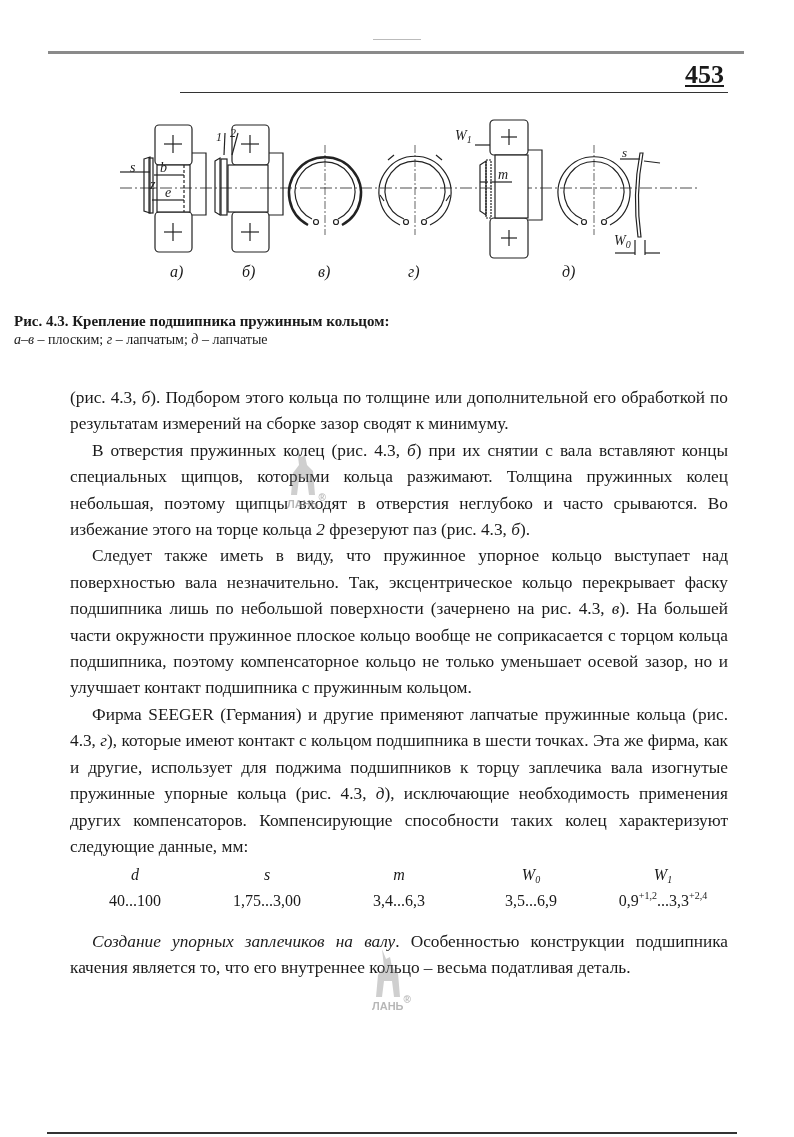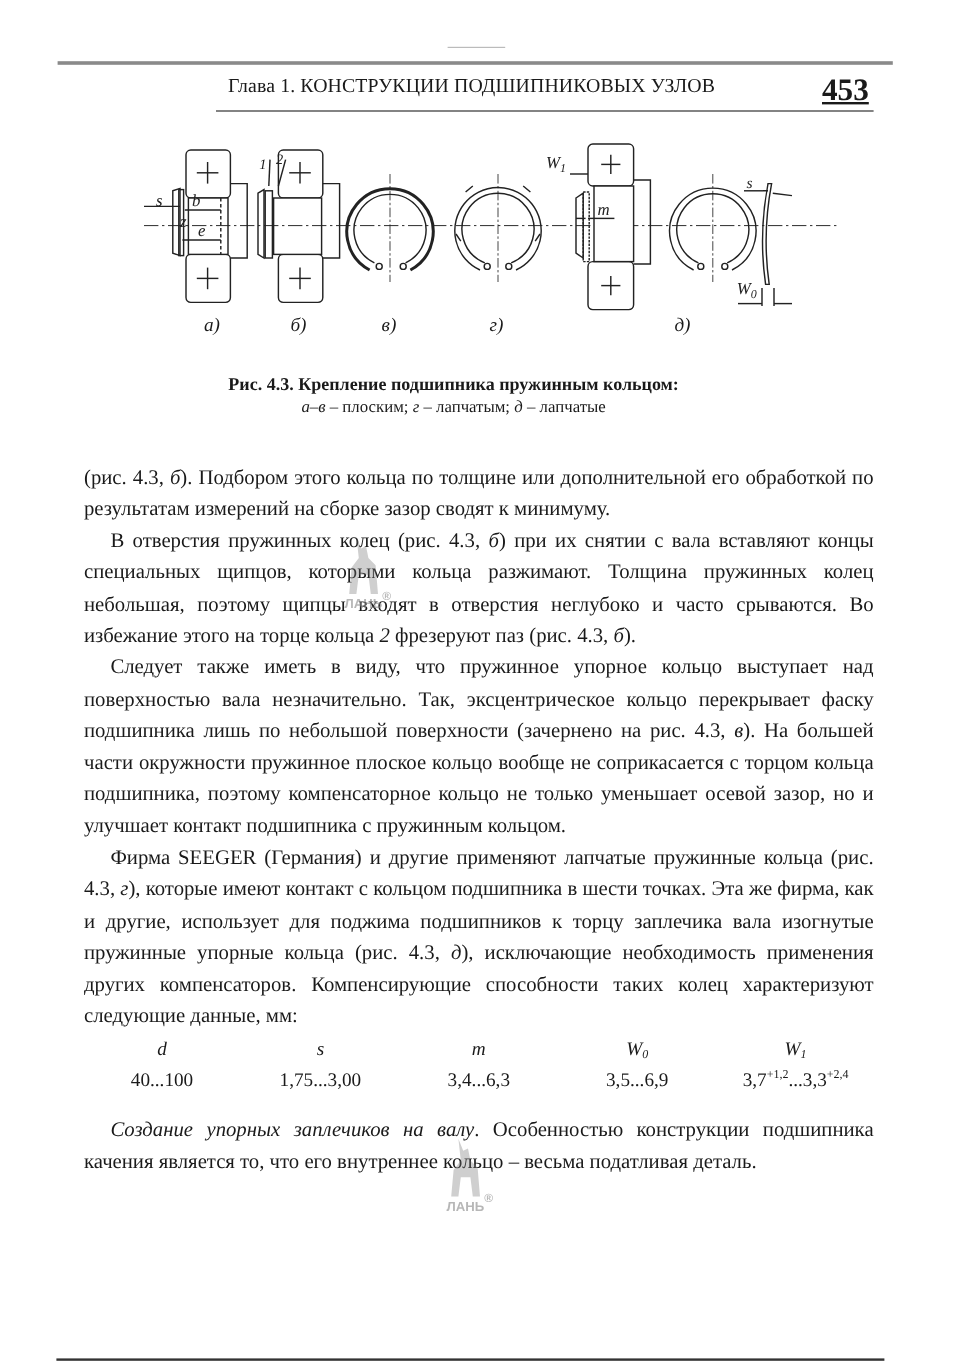--- a/index.html
+++ b/index.html
@@ -9,21 +9,21 @@
   .tiny-mark { position: absolute; left: 373px; top: 39px; width: 48px; height: 1px; background: #bbb; }
   .header { position: absolute; left: 190px; top: 60px; width: 534px; height: 28px; }
   .header-title { position: absolute; left: 0; top: 2px; font-size: 16.5px; letter-spacing: 0.1px; }
   .page-number { position: absolute; right: 0; top: 0; font-size: 26px; font-weight: bold; text-decoration: underline; }
   .header-rule { position: absolute; left: 180px; top: 92px; width: 548px; height: 1px; background: #333; }
 
   .figure { position: absolute; left: 120px; top: 115px; width: 580px; height: 180px; }
   .figure svg { width: 580px; height: 180px; }
   .panel-label { position: absolute; top: 148px; font-style: italic; font-size: 16px; }
 
-  .caption { position: absolute; left: 16px; top: 313px; width: 714px; text-align: center; }
+  .caption { position: absolute; left: 4px; top: 313px; width: 714px; }
   .caption-title { font-weight: bold; font-size: 15px; display: block; margin-left: 10px; }
   .caption-sub { font-size: 14px; display: block; margin-top: 2px; margin-left: 10px; }
   .caption-sub i { font-style: italic; }
 
   .body-text { position: absolute; left: 70px; top: 385px; width: 658px; font-size: 17.3px; line-height: 26.4px; text-align: justify; }
   .body-text p { margin: 0; text-indent: 0; }
   .body-text p.indent { text-indent: 22px; }
 
   .data-table { position: absolute; left: 70px; top: 866px; width: 660px; font-size: 16px; }
   .data-table .row { position: relative; height: 26px; }
@@ -42,21 +42,20 @@
   .watermark { position: absolute; width: 40px; height: 55px; opacity: 0.35; }
   .watermark-text { position: absolute; font-family: "Liberation Sans", sans-serif; font-weight: bold; font-size: 11px; color: #888; opacity: 0.6; }
 </style>
 </head>
 <body>
 
 <div class="tiny-mark"></div>
 <div class="top-rule"></div>
 
 <div class="header">
-  <span class="header-title">Глава 1. КОНСТРУКЦИИ ПОДШИПНИКОВЫХ УЗЛОВ</span>
   <span class="page-number">453</span>
 </div>
 <div class="header-rule"></div>
 
 <div class="figure">
   <svg viewBox="0 0 580 180" fill="none" stroke="#222" stroke-width="1.2">
 
     <g>
       <rect x="35" y="10" width="37" height="40" rx="4" fill="#fff"></rect>
       <rect x="35" y="97" width="37" height="40" rx="4" fill="#fff"></rect>
@@ -171,21 +170,21 @@
     <span class="cell" style="left:132px"><span>s</span></span>
     <span class="cell" style="left:264px"><span>m</span></span>
     <span class="cell" style="left:396px"><span>W</span><sub>0</sub></span>
     <span class="cell" style="left:528px"><span>W</span><sub>1</sub></span>
   </div>
   <div class="row">
     <span class="cell" style="left:0px">40...100</span>
     <span class="cell" style="left:132px">1,75...3,00</span>
     <span class="cell" style="left:264px">3,4...6,3</span>
     <span class="cell" style="left:396px">3,5...6,9</span>
-    <span class="cell" style="left:528px"><span>3,7</span><sup>+1,2</sup><span>...3,3</span><sup>+2,4</sup></span>
+    <span class="cell" style="left:528px"><span>0,9</span><sup>+1,2</sup><span>...3,3</span><sup>+2,4</sup></span>
   </div>
 </div>
 
 <div class="body-text2">
   <p class="indent"><i>Создание упорных заплечиков на валу</i><span>. Особенностью конструкции подшипника качения является то, что его внутреннее кольцо – весьма податливая деталь.</span></p>
 </div>
 
 <svg class="watermark" style="left:283px; top:445px" viewBox="0 0 40 55">
   <path d="M14 2 L18 12 L22 10 L24 20 L30 26 L32 50 L26 50 L24 34 L16 34 L14 50 L8 50 L10 28 L16 20 Z" fill="#777"></path>
 </svg>

